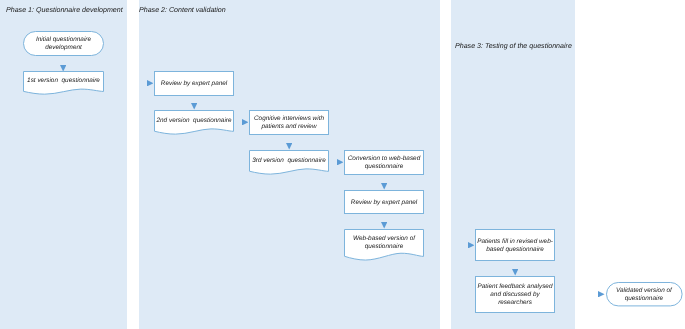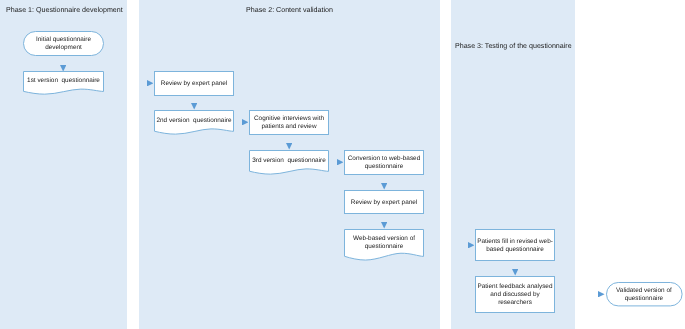--- a/index.html
+++ b/index.html
@@ -1,17 +1,17 @@
 <!DOCTYPE html>
 <html><head>
 <meta charset="utf-8">
 <style>
 html,body{margin:0;padding:0;}
 body{width:685px;height:329px;background:#ffffff;font-family:"Liberation Sans",sans-serif;overflow:hidden;-webkit-font-smoothing:antialiased;text-rendering:geometricPrecision;}
-.stage{position:relative;width:685px;height:329px;}
+.stage{position:relative;width:685px;height:329px;font-style:italic;}
 .phase-panel{position:absolute;top:0;height:329px;background:#deeaf6;}
 .phase-title{position:absolute;top:5.6px;font-size:7.1px;line-height:9px;color:#1b1b1b;white-space:nowrap;}
 .node > span{position:relative;z-index:2;top:0.6px;}
 .node.doc > span.doc-label{position:absolute;z-index:2;left:0;right:0;display:flex;align-items:center;justify-content:center;}
 .node{position:absolute;box-sizing:border-box;display:flex;align-items:center;justify-content:center;text-align:center;color:#1b1b1b;font-size:6.4px;line-height:8px;white-space:pre-wrap;}
 .node.proc{background:transparent;border:none;}
 .node.term{background:transparent;border:none;}
 .node.doc{background:transparent;border:none;}
 .shape-svg{position:absolute;left:0;top:0;width:100%;height:100%;overflow:visible;}
 .doc-svg{position:absolute;left:0;top:0;width:100%;height:100%;}
@@ -22,21 +22,21 @@
 </style>
 </head>
 <body>
 
 <div class="stage">
   <div class="phase-panel" style="left:0px;width:127px;"></div>
   <div class="phase-panel" style="left:138.9px;width:301.1px;"></div>
   <div class="phase-panel" style="left:451.4px;width:123.2px;"></div>
 
   <div class="phase-title" style="left:6px;">Phase 1: Questionnaire development</div>
-  <div class="phase-title" style="left:139px;width:301px;text-align:center;">Phase 2: Content validation</div>
+  <div class="phase-title" style="left:139px;width:301px;">Phase 2: Content validation</div>
 
   <div class="node term" style="left:23px;top:31px;width:81px;height:25px;">
     <svg class="shape-svg" viewBox="0 0 81.00 25.00">
         <rect x="0.5" y="0.5" width="80.00" height="24.00" rx="12.00" ry="12.00" fill="#ffffff" stroke="#7db4dc" stroke-width="1"></rect>
       </svg>
     <span>Initial questionnaire development</span>
   </div>
   <div class="node doc" style="left:23px;top:71px;width:81px;height:24px;">
     <svg class="doc-svg" viewBox="0 0 81.00 24.00">
         <path d="M0.50 0.50 H80.50 V20.47 C74.90 20.27 67.70 18.02 57.70 18.12 C47.30 18.21 34.50 23.11 21.70 23.16 C14.50 23.16 7.30 21.93 0.50 20.37 Z" fill="#ffffff" stroke="#7db4dc" stroke-width="1"></path>

